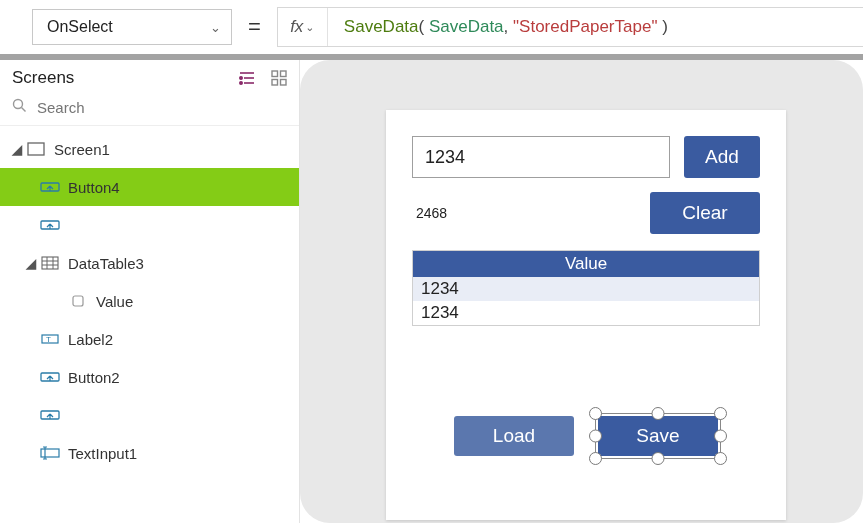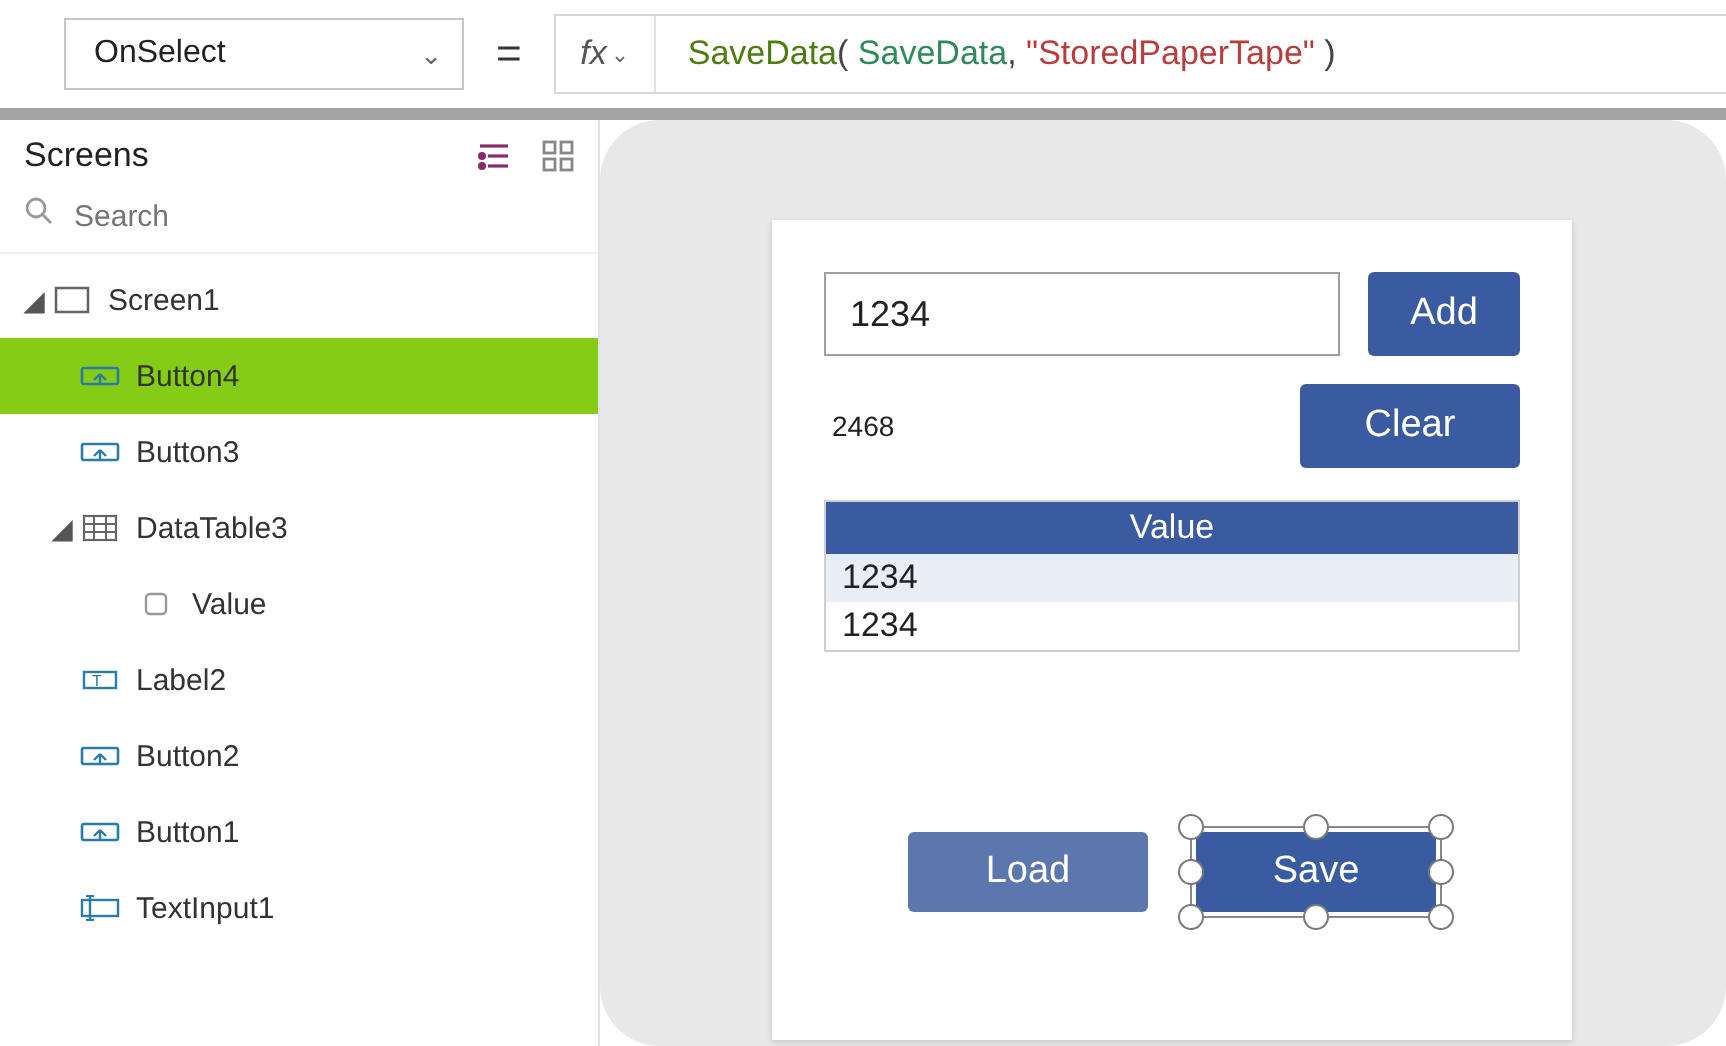--- a/index.html
+++ b/index.html
@@ -146,21 +146,20 @@
         <span class="node-label">Button4</span>
       </div>
 
       <div class="node pad1">
         <span class="ic">
             <svg width="20" height="14" viewBox="0 0 20 14">
               <rect x="1" y="3" width="18" height="8" rx="1" stroke="#2a7ca8" fill="none" stroke-width="1.3"></rect>
               <path d="M10 11 L10 6 M10 6 L7 9 M10 6 L13 9" stroke="#2a7ca8" stroke-width="1.2" fill="none"></path>
             </svg>
           </span>
-        <span class="node-label">Button3</span>
       </div>
 
       <div class="node pad1">
         <span class="tw" style="margin-left:-18px">◢</span>
         <span class="ic">
             <svg width="18" height="14" viewBox="0 0 18 14">
               <rect x="1" y="1" width="16" height="12" stroke="#666" fill="none" stroke-width="1.1"></rect>
               <line x1="1" y1="5" x2="17" y2="5" stroke="#666"></line>
               <line x1="1" y1="9" x2="17" y2="9" stroke="#666"></line>
               <line x1="6" y1="1" x2="6" y2="13" stroke="#666"></line>
@@ -199,21 +198,20 @@
         <span class="node-label">Button2</span>
       </div>
 
       <div class="node pad1">
         <span class="ic">
             <svg width="20" height="14" viewBox="0 0 20 14">
               <rect x="1" y="3" width="18" height="8" rx="1" stroke="#2a7ca8" fill="none" stroke-width="1.3"></rect>
               <path d="M10 11 L10 6 M10 6 L7 9 M10 6 L13 9" stroke="#2a7ca8" stroke-width="1.2" fill="none"></path>
             </svg>
           </span>
-        <span class="node-label">Button1</span>
       </div>
 
       <div class="node pad1">
         <span class="ic">
             <svg width="20" height="14" viewBox="0 0 20 14">
               <rect x="1" y="3" width="18" height="8" stroke="#2a7ca8" fill="none" stroke-width="1.2"></rect>
               <line x1="5" y1="1" x2="5" y2="13" stroke="#2a7ca8" stroke-width="1.2"></line>
               <line x1="3" y1="1" x2="7" y2="1" stroke="#2a7ca8"></line>
               <line x1="3" y1="13" x2="7" y2="13" stroke="#2a7ca8"></line>
             </svg>

